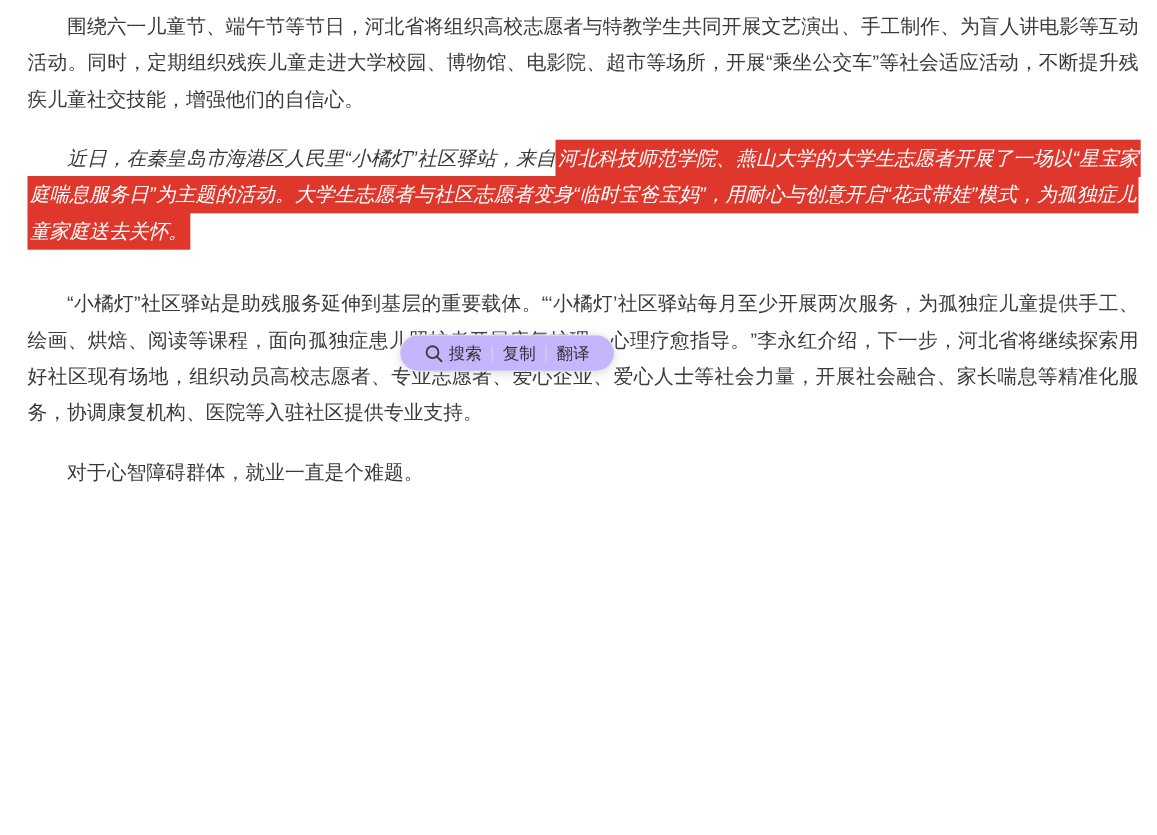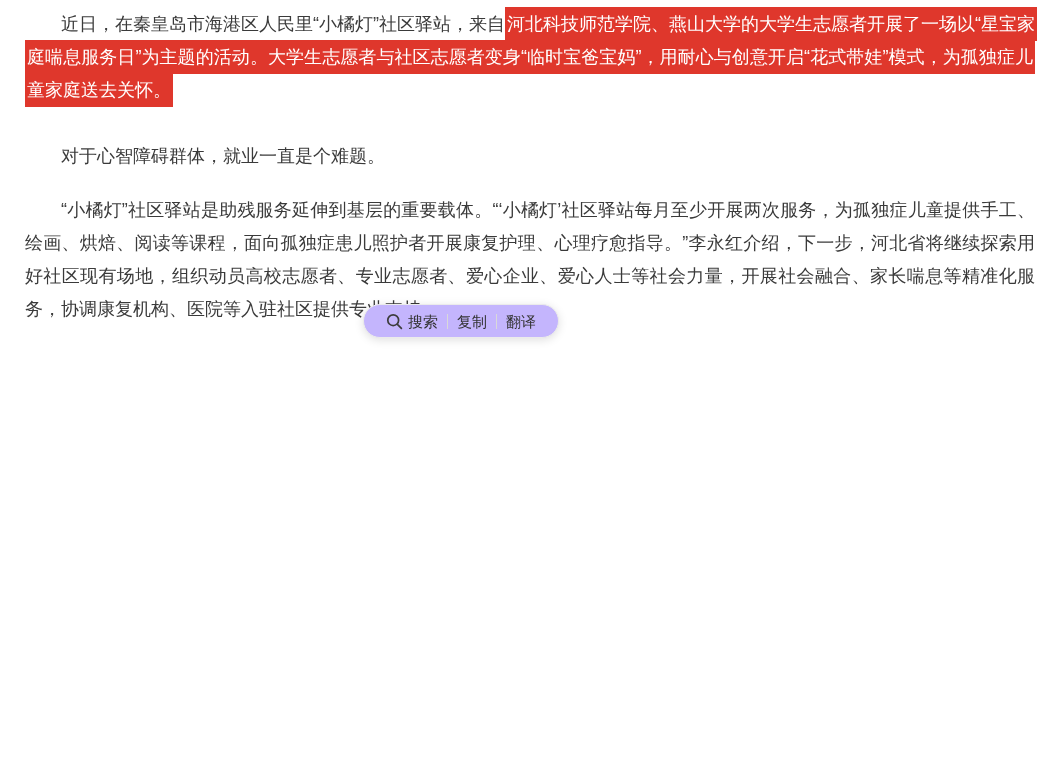--- a/index.html
+++ b/index.html
@@ -20,20 +20,21 @@
     line-height: 33px;
     color: #3a3a3a;
   }
   .article p {
     margin: 0 0 21px 0;
     text-indent: 2em;
     text-align: justify;
   }
   .article p.after-selection {
     margin-bottom: 33px;
+    font-style: italic;
   }
   .sel-highlight {
     background: #df372c;
     color: #ffffff;
     padding: 7px 2px;
     box-decoration-break: clone;
     -webkit-box-decoration-break: clone;
   }
   .sel-toolbar {
     position: absolute;
@@ -73,20 +74,21 @@
     width: 17px;
     height: 17px;
   }
 </style>
 </head>
 <body>
 
 <div class="article">
 
 
+  <p>围绕六一儿童节、端午节等节日，河北省将组织高校志愿者与特教学生共同开展文艺演出、手工制作、为盲人讲电影等互动活动。同时，定期组织残疾儿童走进大学校园、博物馆、电影院、超市等场所，开展“乘坐公交车”等社会适应活动，不断提升残疾儿童社交技能，增强他们的自信心。</p>
 
   <p class="after-selection"><span>近日，在秦皇岛市海港区人民里“小橘灯”社区驿站，来自</span><span class="sel-highlight">河北科技师范学院、燕山大学的大学生志愿者开展了一场以“星宝家庭喘息服务日”为主题的活动。大学生志愿者与社区志愿者变身“临时宝爸宝妈”，用耐心与创意开启“花式带娃”模式，为孤独症儿童家庭送去关怀。</span></p>
 
   <div class="sel-toolbar">
     <button class="tb-btn">
       <span class="search-glyph">
         <svg viewBox="0 0 17 17" width="17" height="17" fill="none" stroke="#3c3c3c" stroke-width="1.7" stroke-linecap="round">
           <circle cx="7.2" cy="7.2" r="5.4"></circle>
           <line x1="11.4" y1="11.4" x2="15.4" y2="15.4"></line>
         </svg>
@@ -96,19 +98,19 @@
     <span class="tb-divider"></span>
     <button class="tb-btn">
       <span>复制</span>
     </button>
     <span class="tb-divider"></span>
     <button class="tb-btn">
       <span>翻译</span>
     </button>
   </div>
 
+  <p>“小橘灯”社区驿站是助残服务延伸到基层的重要载体。“‘小橘灯’社区驿站每月至少开展两次服务，为孤独症儿童提供手工、绘画、烘焙、阅读等课程，面向孤独症患儿照护者开展康复护理、心理疗愈指导。”李永红介绍，下一步，河北省将继续探索用好社区现有场地，组织动员高校志愿者、专业志愿者、爱心企业、爱心人士等社会力量，开展社会融合、家长喘息等精准化服务，协调康复机构、医院等入驻社区提供专业支持。</p>
+
   <p>对于心智障碍群体，就业一直是个难题。</p>
-
-  <p>“小橘灯”社区驿站是助残服务延伸到基层的重要载体。“‘小橘灯’社区驿站每月至少开展两次服务，为孤独症儿童提供手工、绘画、烘焙、阅读等课程，面向孤独症患儿照护者开展康复护理、心理疗愈指导。”李永红介绍，下一步，河北省将继续探索用好社区现有场地，组织动员高校志愿者、专业志愿者、爱心企业、爱心人士等社会力量，开展社会融合、家长喘息等精准化服务，协调康复机构、医院等入驻社区提供专业支持。</p>
 
 
 
 </div>
 
 </body></html>

